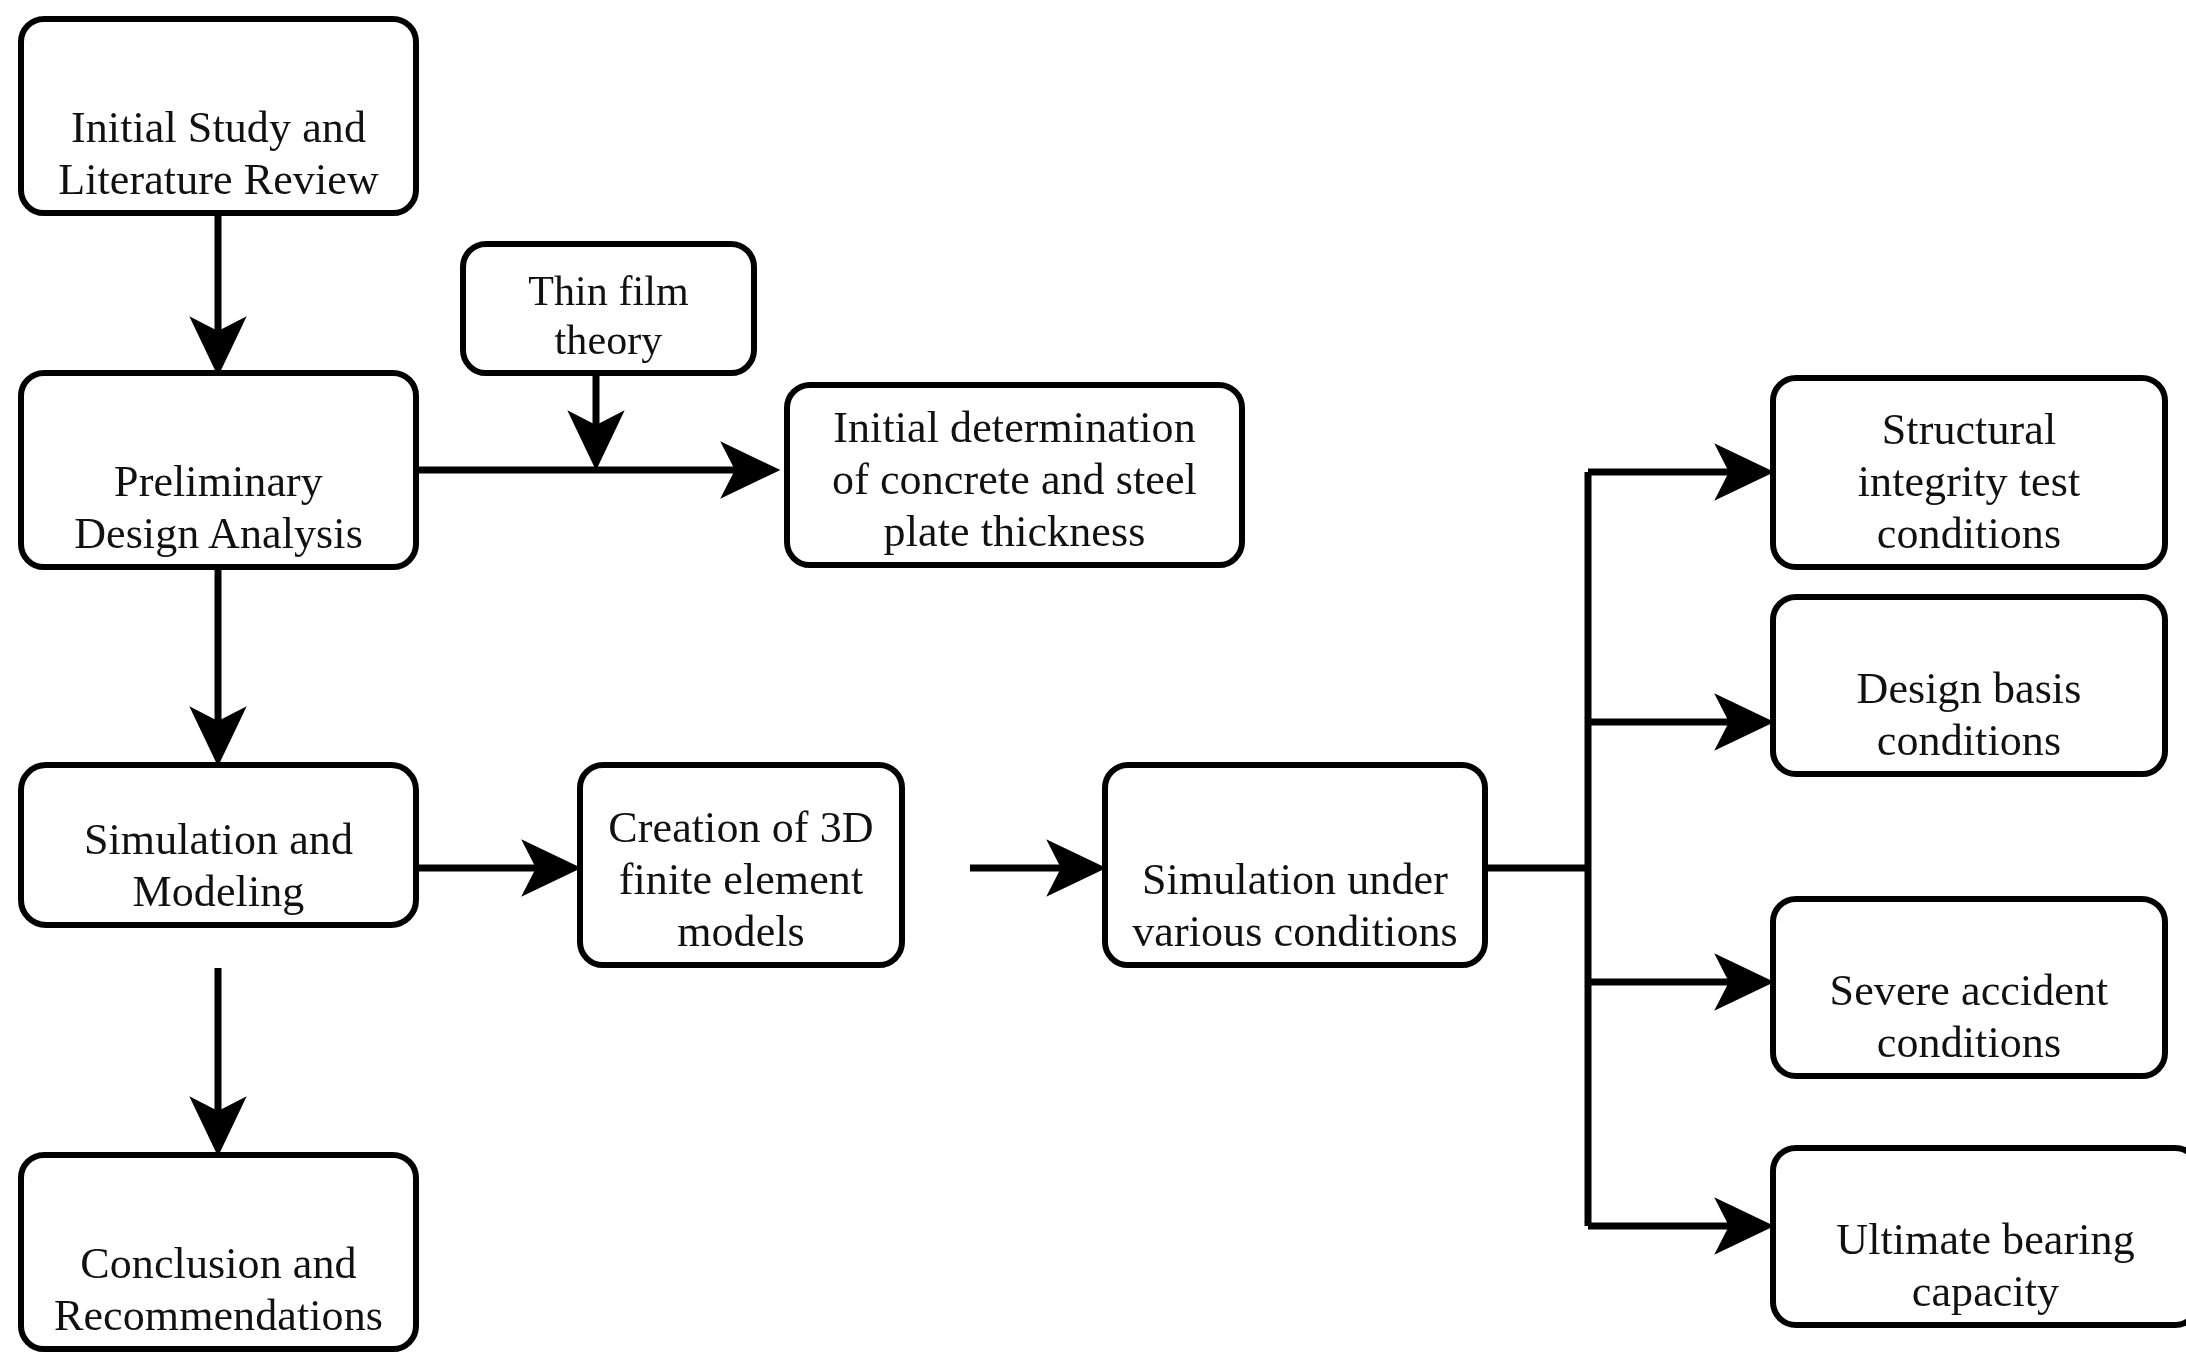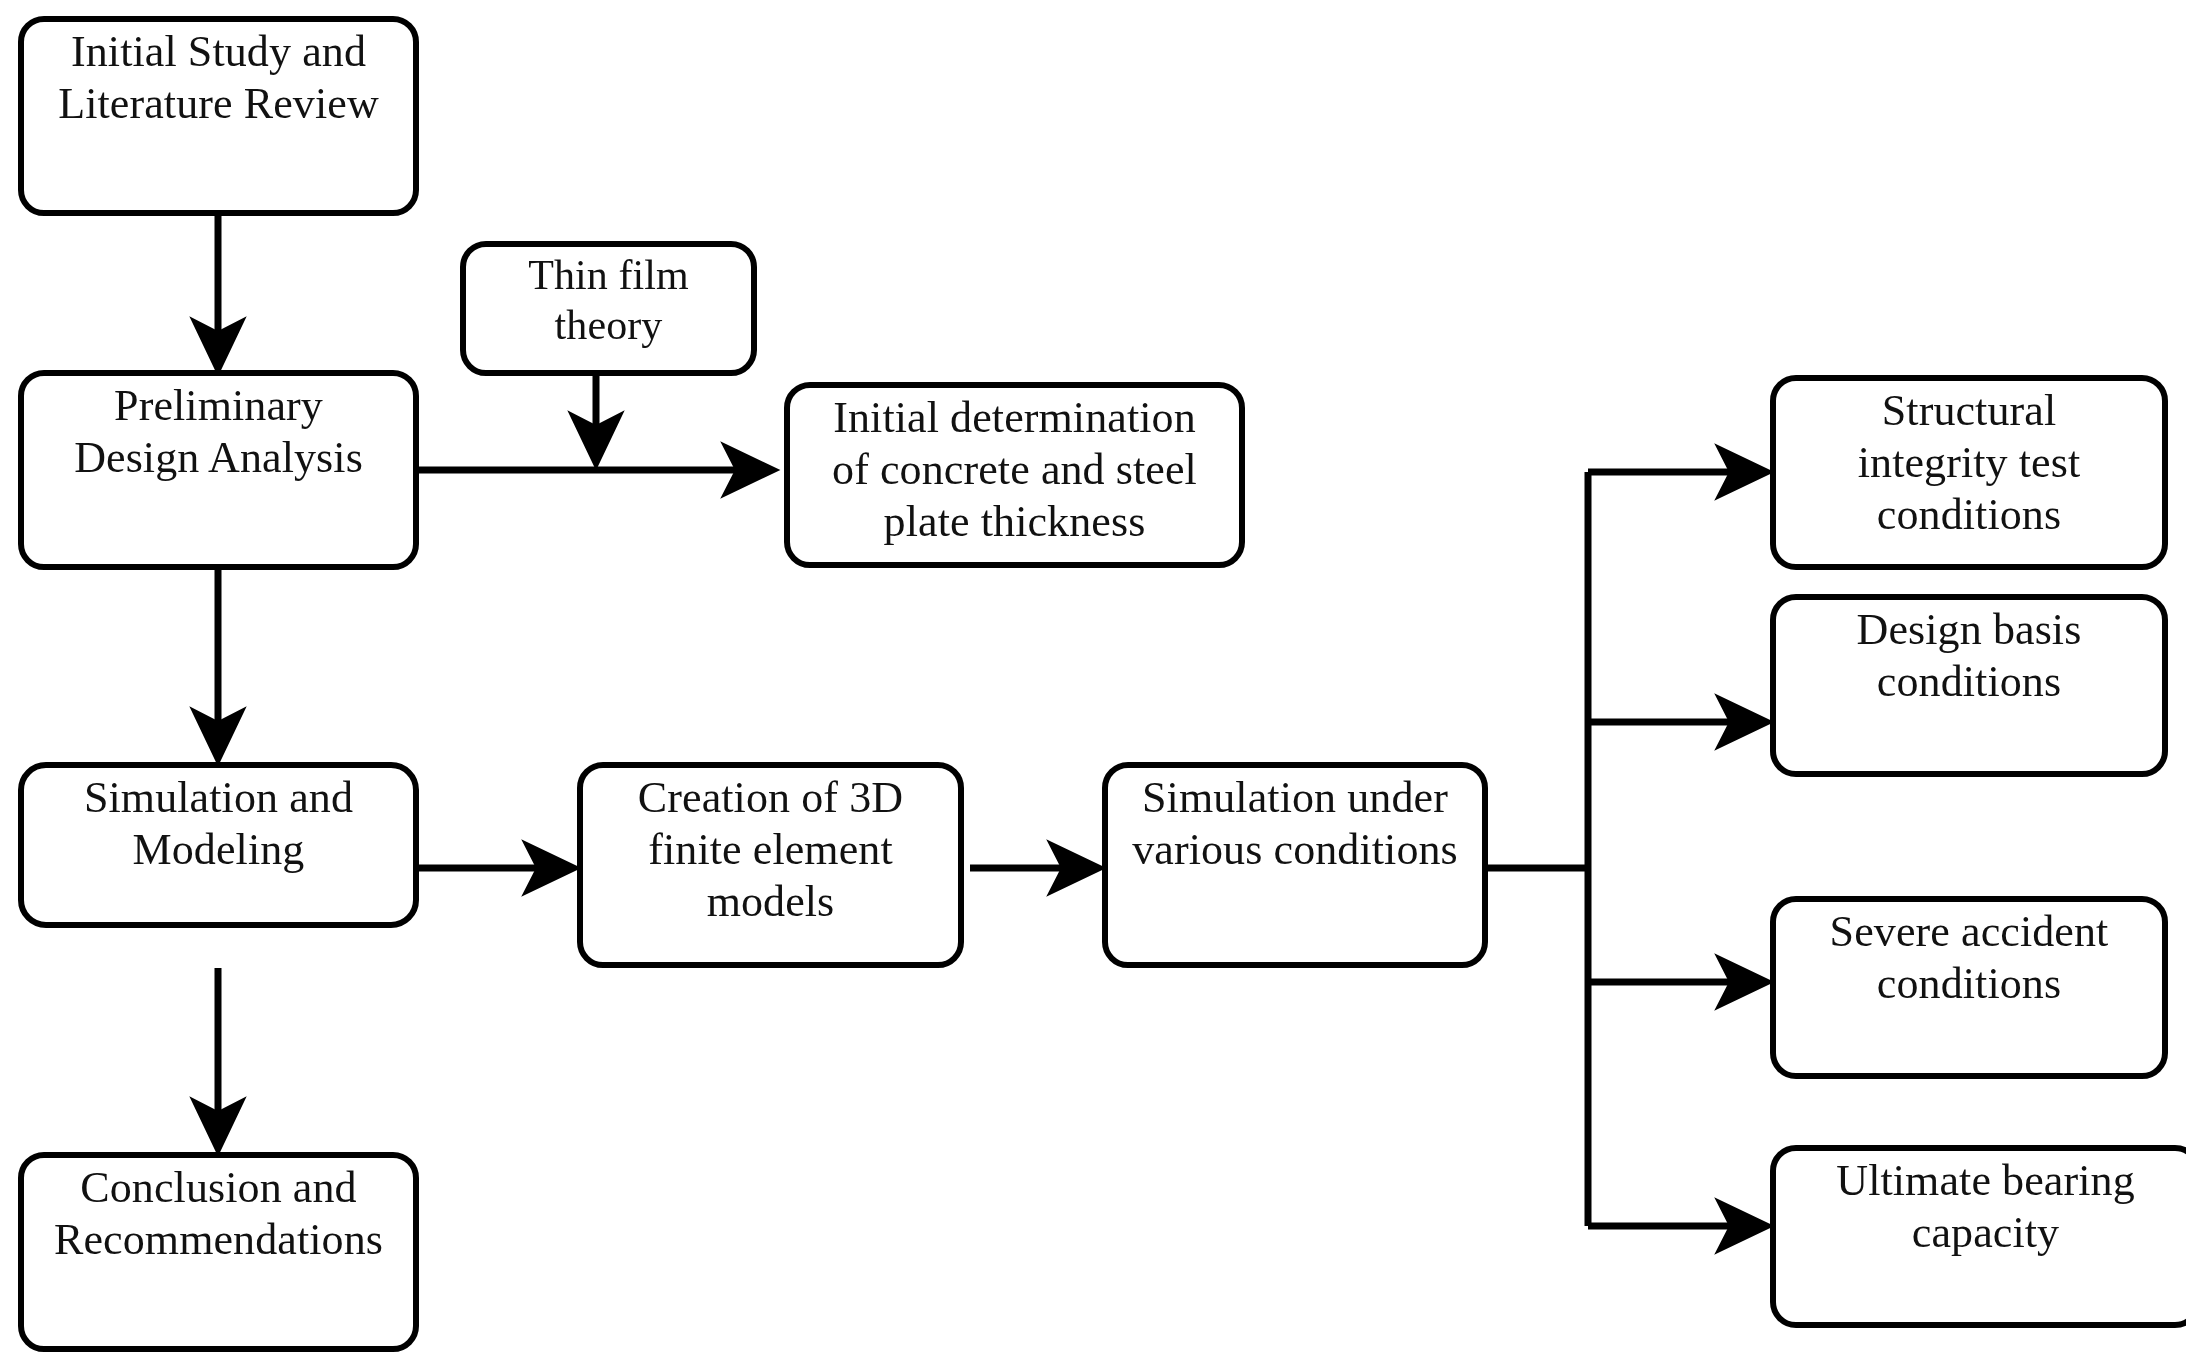--- a/index.html
+++ b/index.html
@@ -22,21 +22,21 @@
     height: 1371px;
     overflow: visible;
   }
   .node {
     position: absolute;
     box-sizing: border-box;
     border: 6px solid #000000;
     border-radius: 26px;
     background: #ffffff;
     display: flex;
-    align-items: flex-start;
+    align-items: flex-end;
     justify-content: center;
     text-align: center;
     color: #111111;
     line-height: 1.18;
     padding: 4px 10px;
     font-family: "Liberation Serif", "DejaVu Serif", serif;
   }
   .node .label {
     display: block;
     white-space: pre-line;
@@ -126,21 +126,21 @@
     <span class="label">Initial determination
 of concrete and steel
 plate thickness</span>
   </div>
 
   <div class="node" style="left:18px; top:762px; width:401px; height:166px;border-radius:28px;">
     <span class="label">Simulation and
 Modeling</span>
   </div>
 
-  <div class="node" style="left:577px; top:762px; width:387px; height:206px;">
+  <div class="node" style="left:577px; top:762px; width:328px; height:206px;">
     <span class="label">Creation of 3D
 finite element
 models</span>
   </div>
 
   <div class="node" style="left:1102px; top:762px; width:386px; height:206px;">
     <span class="label">Simulation under
 various conditions</span>
   </div>
 

